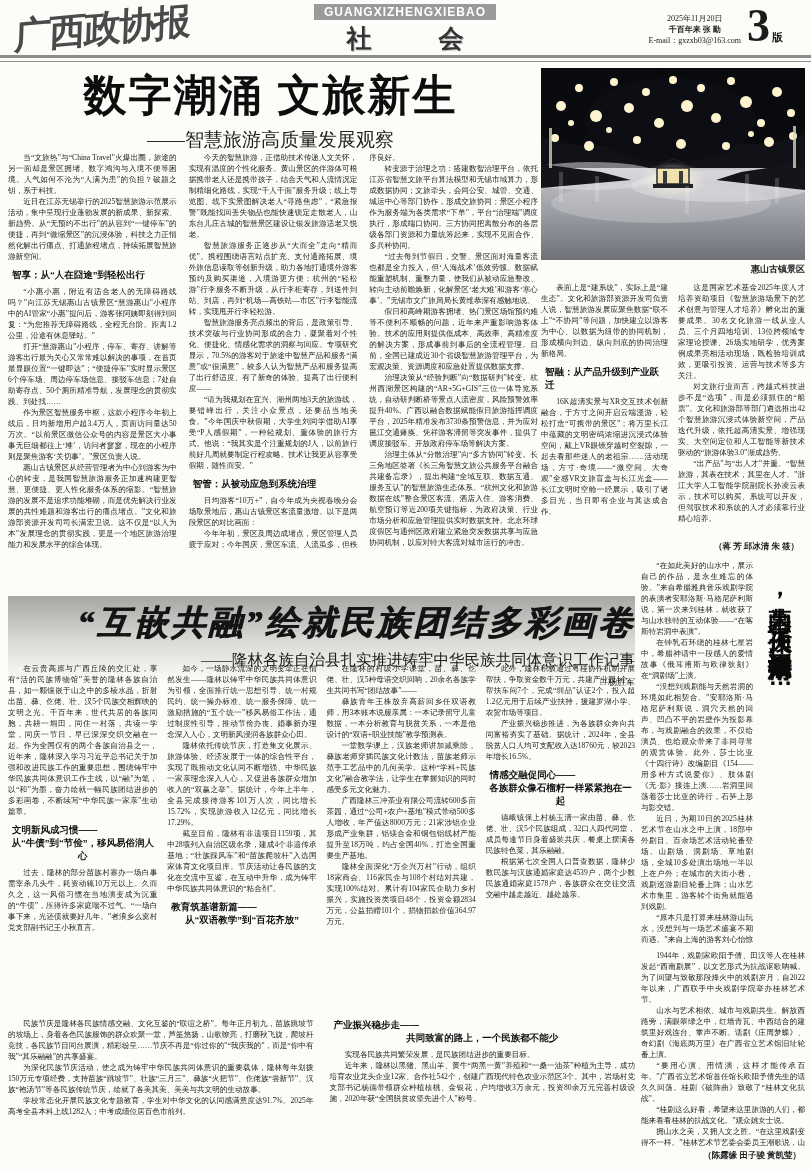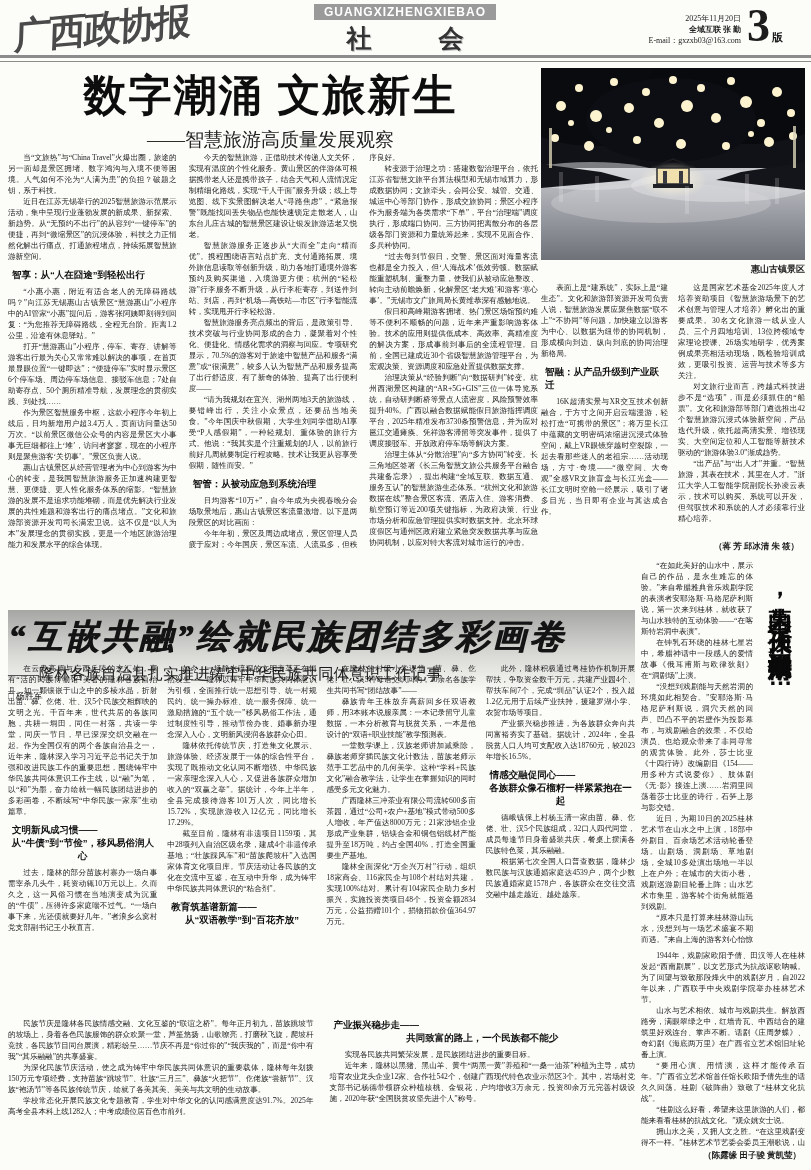--- a/index.html
+++ b/index.html
@@ -7,21 +7,21 @@
         font-family:"Liberation Serif","DejaVu Serif",serif;color:#1c1c1c;}
   
   .masthead{position:absolute;left:0;top:0;width:811px;height:64px;}
   .logo{position:absolute;left:14px;top:4px;font-size:37px;font-weight:bold;color:#4a4a4a;
         transform:rotate(-5deg) skewX(-7deg);letter-spacing:-2px;white-space:nowrap;}
   .mh-center{position:absolute;left:290px;top:2px;width:230px;text-align:center;}
   .banner-box{display:inline-block;background:#9a9a9a;color:#fff;font-family:"Liberation Sans",sans-serif;
         font-weight:bold;font-size:12px;letter-spacing:1px;padding:1px 10px;}
   .section-title{margin-top:2px;font-family:"Liberation Sans",sans-serif;font-weight:900;font-size:25px;
         color:#333;letter-spacing:30px;padding-left:30px;text-shadow:1px 1px 0 #bdbdbd;}
-  .mh-meta{position:absolute;right:70px;top:13px;font-size:8px;line-height:11px;color:#222;text-align:right;}
+  .mh-meta{position:absolute;right:70px;top:13px;font-size:8px;line-height:11px;color:#222;text-align:center;}
   .mh-meta .b{font-weight:bold;}
   .pageno-wrap{position:absolute;right:8px;top:2px;width:56px;text-align:left;}
   .pageno{font-size:46px;font-weight:bold;line-height:48px;display:inline-block;}
   .pagelabel{font-size:11px;font-weight:bold;display:inline-block;margin-left:2px;}
   .rule-thick{position:absolute;left:0;top:55px;width:811px;height:3px;background:#8c8c8c;}
   .rule-thin{position:absolute;left:0;top:61px;width:811px;height:1px;background:#8c8c8c;}
   
   .a1-head{position:absolute;left:18px;top:70px;width:505px;text-align:center;}
   .a1-headline{font-family:"Liberation Sans",sans-serif;font-weight:900;font-size:43px;line-height:50px;
         letter-spacing:2px;color:#0d0d0d;}
@@ -32,22 +32,22 @@
         font-family:"Liberation Sans",sans-serif;}
   .colbody{font-size:7.6px;line-height:11px;text-align:justify;overflow:hidden;}
   .a1-left{position:absolute;left:8px;top:152px;width:530px;height:404px;column-count:3;column-gap:12px;}
   .a1-right{position:absolute;left:541px;top:282px;width:264px;height:256px;column-count:2;column-gap:10px;}
   .para{margin:0;text-indent:2em;}
   .sec-head{font-family:"Liberation Sans",sans-serif;font-weight:bold;font-size:9.5px;line-height:13px;
         margin:6px 0 5px;break-inside:avoid;text-align:center;color:#111;}
   .byline{position:absolute;text-align:right;font-size:8.5px;font-weight:bold;}
   .a1-byline{left:541px;top:541px;width:258px;}
   
-  .a2-banner{position:absolute;left:8px;top:596px;width:627px;height:100px;text-align:left;
-        background:linear-gradient(180deg,#a6a6a4 0%,#d9d9d6 45%,#fcfcf9 85%);margin-top:14px;}
+  .a2-banner{position:absolute;left:8px;top:596px;width:627px;height:100px;text-align:right;
+        background:linear-gradient(180deg,#a6a6a4 0%,#d9d9d6 45%,#fcfcf9 85%);}
   .a2-headline{padding-top:4px;font-size:34px;font-weight:bold;font-style:italic;letter-spacing:3px;
         color:#141414;text-shadow:1px 0 0 #141414;}
   .a2-subhead{margin-top:4px;font-size:15.5px;color:#1a1a1a;}
   .a2-author{margin-top:5px;font-size:9px;color:#222;}
   .a2-top{position:absolute;left:8px;top:663px;width:627px;height:310px;column-count:4;column-gap:10px;}
   .a2-bottom{position:absolute;left:8px;top:1018px;width:627px;height:146px;column-count:2;column-gap:16px;}
   .a2-top .sec-head,.a2-bottom .sec-head{text-align:left;}
   .sh1{text-align:left;padding-left:4px;}
   .sh2{text-align:center;}
   
@@ -64,21 +64,21 @@
 <div class="page">
 
   <div class="masthead">
     <div class="logo">广西政协报</div>
     <div class="mh-center">
       <div class="banner-box">GUANGXIZHENGXIEBAO</div>
       <div class="section-title">社 会</div>
     </div>
     <div class="mh-meta">
       <div>2025年11月20日</div>
-      <div class="b">全域互联 张 勤</div>
+      <div class="b">千百年来 张 勤</div>
       <div>E-mail：gxzxb03@163.com</div>
     </div>
     <div class="pageno-wrap">
       <span class="pageno">3</span><span class="pagelabel">版</span>
     </div>
     <div class="rule-thick"></div>
     <div class="rule-thin"></div>
   </div>
 
   <div class="a1-head">

